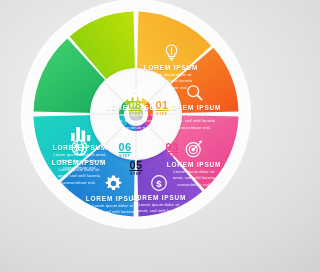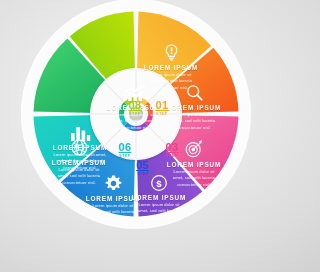--- a/index.html
+++ b/index.html
@@ -287,21 +287,21 @@
   <div class="stp" style="left:159px;top:142px;color:#ed3f8c;">
     <div class="num">03</div>
     <div class="lbl">STEP</div>
   </div>
 
   <div class="stp" style="left:148px;top:160px;color:#8a4bd0;">
     <div class="num">04</div>
     <div class="lbl">STEP</div>
   </div>
 
-  <div class="stp" style="left:123px;top:160px;color:#1d4ed8;text-align:right;">
+  <div class="stp" style="left:123px;top:160px;color:#0f172a;">
     <div class="num">05</div>
     <div class="lbl">STEP</div>
   </div>
 
   <div class="stp" style="left:112px;top:142px;color:#16bfc6;text-align:center;">
     <div class="num">06</div>
     <div class="lbl">STEP</div>
   </div>
 
 

